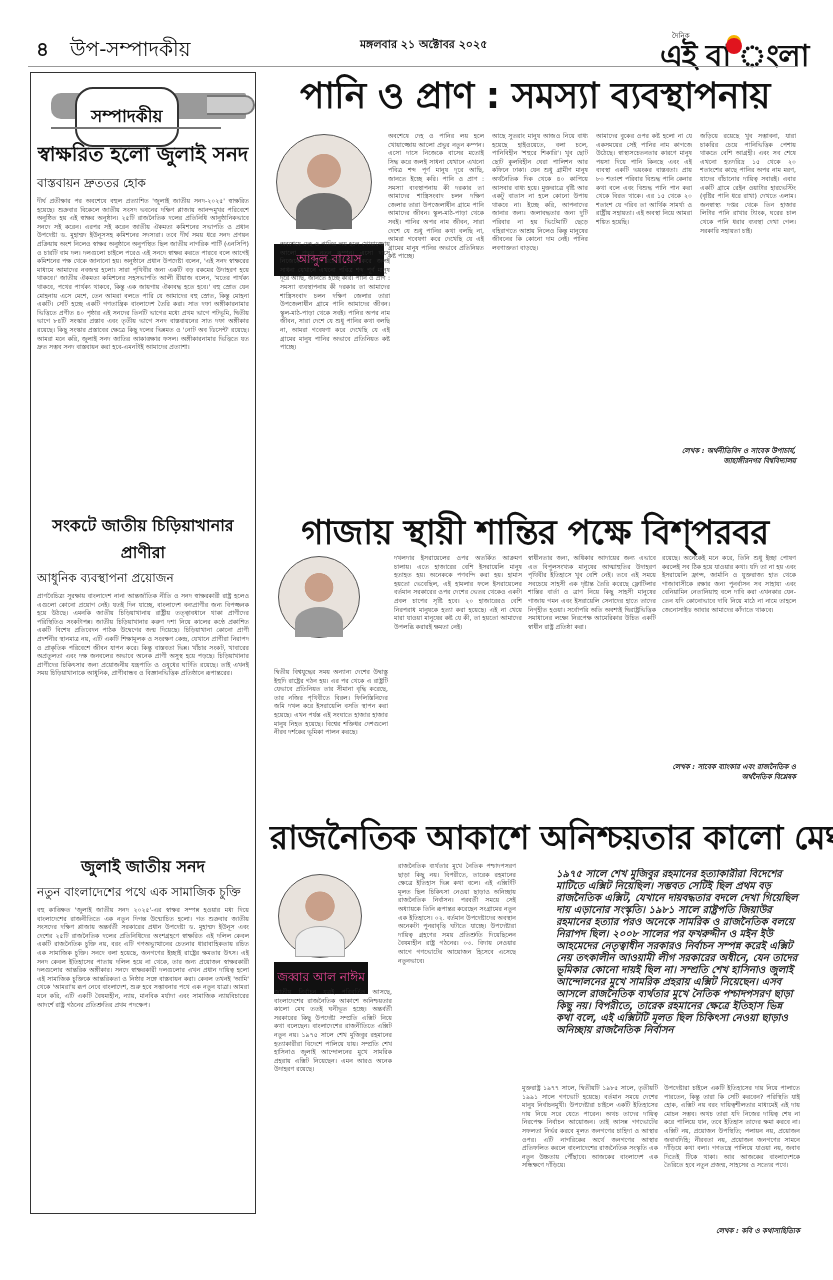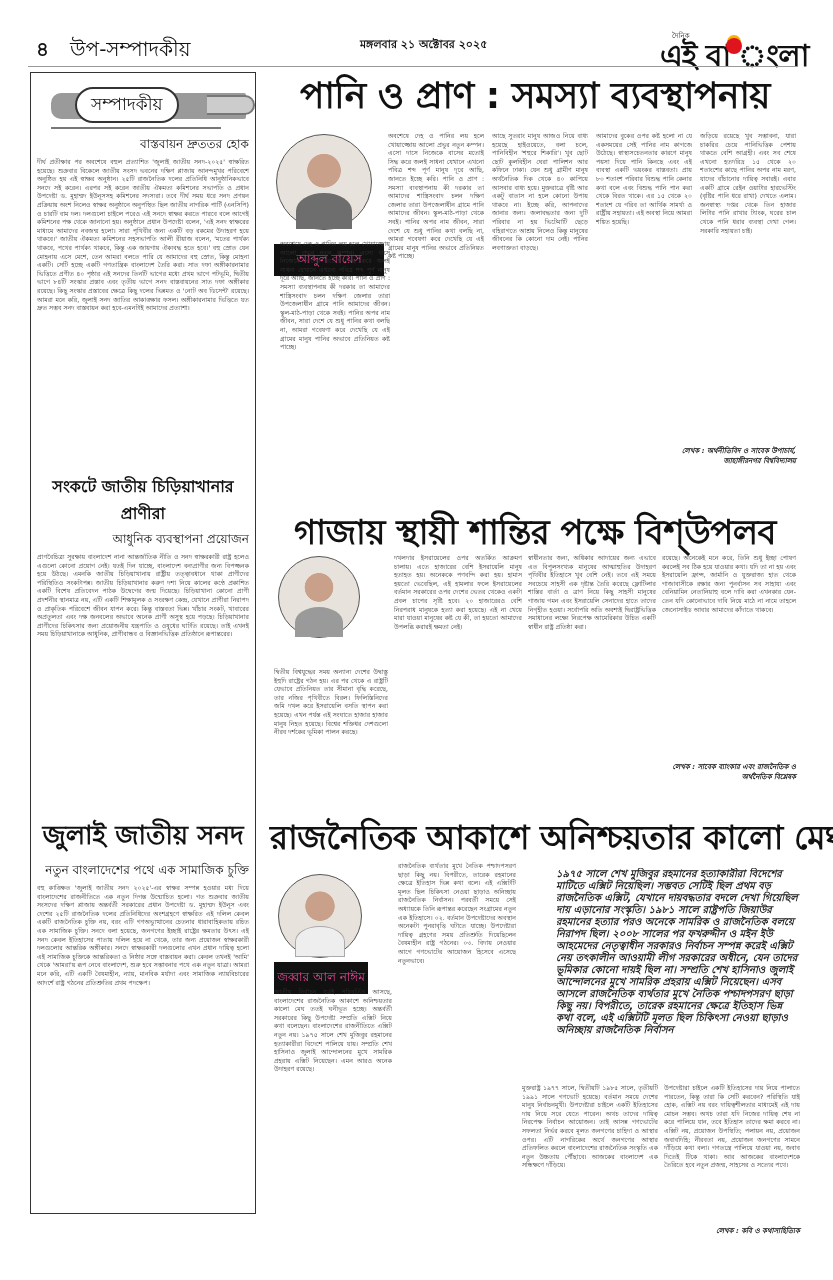--- a/index.html
+++ b/index.html
@@ -10,25 +10,25 @@
 .sect{position:absolute;left:70px;top:34px;font-size:20px}
 .date{position:absolute;left:360px;top:36px;font-size:11px;font-weight:bold}
 .logo{position:absolute;left:660px;top:32px;font-size:30px;font-weight:bold;font-family:"DejaVu Serif",serif;letter-spacing:-1px}
 .logo .dot{display:inline-block;width:16px;height:16px;border-radius:50%;background:#e0141e;position:relative;top:-12px;margin:0 -4px;box-shadow:0 -4px 0 -1px #f5b400}
 .logo-small{position:absolute;left:672px;top:30px;font-size:7px}
 .hrule{position:absolute;left:28px;top:66px;width:770px;height:1px;background:#999}
 
 .leftbox{position:absolute;left:30px;top:72px;width:226px;border:1.5px solid #333;height:1142px;padding:4px 6px}
 .sampad{height:58px;position:relative}
 .sampad .band{position:absolute;left:14px;top:16px;width:195px;height:26px;background:#9a9a9a;border-radius:10px 2px 2px 10px}
-.sampad .lbl{position:absolute;left:38px;top:10px;background:#fff;border:2px solid #333;border-radius:18px;padding:2px 14px;font-size:17px;font-weight:normal}
+.sampad .lbl{position:absolute;left:38px;top:10px;background:#fff;border:2px solid #333;border-radius:18px;padding:14px 14px;font-size:17px;font-weight:bold}
 .sampad .line{position:absolute;left:14px;top:50px;width:170px;height:2px;background:#777}
 .sampad .nib{position:absolute;left:170px;top:18px;width:48px;height:20px;border:2px solid #777;border-left:none;border-radius:0 12px 12px 0;background:#ccc}
 .h1l{font-size:20px;font-weight:bold;text-align:center;margin:4px 0 2px}
-.h2l{font-size:12px;text-align:right;margin-bottom:3px}
+.h2l{font-size:12px;text-align:left;margin-bottom:3px}
 .body{font-size:6.2px;line-height:8.6px;text-align:justify;color:#333}
 
 .art{position:absolute;left:270px}
 .arthead{font-size:32px;font-weight:bold;text-align:center;white-space:nowrap;letter-spacing:-0.5px}
 .photo{position:absolute;border:1px solid #555;border-radius:50%;background:radial-gradient(circle at 50% 38%,#c9a08a 0 22%,#e8e2dc 23% 100%)}
 .photo .body2{position:absolute;left:20%;right:20%;bottom:0;height:38%;border-radius:50% 50% 0 0;background:#6e6e6e}
 .namebar{position:absolute;background:#111;color:#ec4899;font-size:12px;text-align:center;padding:6px 0}
 .col{position:absolute;font-size:6.2px;line-height:8.6px;text-align:justify;color:#333}
 .byline{position:absolute;font-size:7px;font-weight:bold;font-style:italic;text-align:right;line-height:10px}
 .callout{position:absolute;font-size:10px;font-weight:bold;font-style:italic;line-height:12px;color:#222}
@@ -47,48 +47,49 @@
 </div>
 <div class="hrule"></div>
 
 <div class="leftbox">
   <div class="sampad">
     <div class="band"></div>
     <div class="nib"></div>
     <div class="lbl">সম্পাদকীয়</div>
     <div class="line"></div>
   </div>
+  <div class="h1l">স্বাক্ষরিত হলো জুলাই সনদ</div>
   <div class="h2l">বাস্তবায়ন দ্রুততর হোক</div>
   <div class="body" style="height:292px;overflow:hidden">দীর্ঘ প্রতীক্ষার পর অবশেষে বহুল প্রত্যাশিত 'জুলাই জাতীয় সনদ-২০২৫' স্বাক্ষরিত হয়েছে। শুক্রবার বিকেলে জাতীয় সংসদ ভবনের দক্ষিণ প্লাজায় আনন্দমুখর পরিবেশে অনুষ্ঠিত হয় এই স্বাক্ষর অনুষ্ঠান। ২৫টি রাজনৈতিক দলের প্রতিনিধি আনুষ্ঠানিকভাবে সনদে সই করেন। এরপর সই করেন জাতীয় ঐকমত্য কমিশনের সভাপতি ও প্রধান উপদেষ্টা ড. মুহাম্মদ ইউনূসসহ কমিশনের সদস্যরা। তবে দীর্ঘ সময় ধরে সনদ প্রণয়ন প্রক্রিয়ায় অংশ নিলেও স্বাক্ষর অনুষ্ঠানে অনুপস্থিত ছিল জাতীয় নাগরিক পার্টি (এনসিপি) ও চারটি বাম দল। দলগুলো চাইলে পরেও এই সনদে স্বাক্ষর করতে পারবে বলে আগেই কমিশনের পক্ষ থেকে জানানো হয়। অনুষ্ঠানে প্রধান উপদেষ্টা বলেন, 'এই সনদ স্বাক্ষরের মাধ্যমে আমাদের নবজন্ম হলো। সারা পৃথিবীর জন্য একটি বড় রকমের উদাহরণ হয়ে থাকবে।' জাতীয় ঐকমত্য কমিশনের সহসভাপতি আলী রীয়াজ বলেন, 'মতের পার্থক্য থাকবে, পথের পার্থক্য থাকবে, কিন্তু এক জায়গায় ঐক্যবদ্ধ হতে হবে।' বহু স্রোত যেন মোহনায় এসে মেশে, তেন আমরা বলতে পারি যে আমাদের বহু স্রোত, কিন্তু মোহনা একটি। সেটি হচ্ছে একটি গণতান্ত্রিক বাংলাদেশ তৈরি করা। সাত দফা অঙ্গীকারনামার ভিত্তিতে প্রণীত ৪০ পৃষ্ঠার এই সনদের তিনটি ভাগের মধ্যে প্রথম ভাগে পটভূমি, দ্বিতীয় ভাগে ৮৪টি সংস্কার প্রস্তাব এবং তৃতীয় ভাগে সনদ বাস্তবায়নের সাত দফা অঙ্গীকার রয়েছে। কিছু সংস্কার প্রস্তাবের ক্ষেত্রে কিছু দলের ভিন্নমত ও 'নোট অব ডিসেন্ট' রয়েছে। আমরা মনে করি, জুলাই সনদ জাতির আকাঙ্ক্ষার ফসল। অঙ্গীকারনামার ভিত্তিতে যত দ্রুত সম্ভব সনদ বাস্তবায়ন করা হবে-এমনটাই আমাদের প্রত্যাশা।</div>
 
   <div class="h1l" style="font-size:16px;margin-top:24px">সংকটে জাতীয় চিড়িয়াখানার প্রাণীরা</div>
   <div class="h2l">আধুনিক ব্যবস্থাপনা প্রয়োজন</div>
   <div class="body" style="height:250px;overflow:hidden">প্রাণবৈচিত্র্য সুরক্ষায় বাংলাদেশ নানা আন্তর্জাতিক নীতি ও সনদ স্বাক্ষরকারী রাষ্ট্র হলেও এগুলো কোনো প্রয়োগ নেই। যতই দিন যাচ্ছে, বাংলাদেশ বন্যপ্রাণীর জন্য বিপজ্জনক হয়ে উঠছে। এমনকি জাতীয় চিড়িয়াখানায় রাষ্ট্রীয় তত্ত্বাবধানে থাকা প্রাণীদের পরিস্থিতিও সংকটাপন্ন। জাতীয় চিড়িয়াখানার করুণ দশা নিয়ে কালের কণ্ঠে প্রকাশিত একটি বিশেষ প্রতিবেদন পাঠক উদ্বেগের জন্ম দিয়েছে। চিড়িয়াখানা কোনো প্রাণী প্রদর্শনীর স্থানমাত্র নয়, এটি একটি শিক্ষামূলক ও সংরক্ষণ কেন্দ্র, যেখানে প্রাণীরা নিরাপদ ও প্রাকৃতিক পরিবেশে জীবন যাপন করে। কিন্তু বাস্তবতা ভিন্ন। খাঁচার সংকট, খাবারের অপ্রতুলতা এবং দক্ষ জনবলের অভাবে অনেক প্রাণী অসুস্থ হয়ে পড়ছে। চিড়িয়াখানার প্রাণীদের চিকিৎসার জন্য প্রয়োজনীয় যন্ত্রপাতি ও ওষুধের ঘাটতি রয়েছে। তাই এখনই সময় চিড়িয়াখানাকে আধুনিক, প্রাণীবান্ধব ও বিজ্ঞানভিত্তিক প্রতিষ্ঠানে রূপান্তরের।</div>
 
-  <div class="h1l" style="font-size:26px;margin-top:12px">জুলাই জাতীয় সনদ</div>
+  <div class="h1l" style="font-size:16px;margin-top:12px">জুলাই জাতীয় সনদ</div>
   <div class="h2l">নতুন বাংলাদেশের পথে এক সামাজিক চুক্তি</div>
   <div class="body" style="height:330px;overflow:hidden">বহু কাঙ্ক্ষিত 'জুলাই জাতীয় সনদ ২০২৫'-এর স্বাক্ষর সম্পন্ন হওয়ার মধ্য দিয়ে বাংলাদেশের রাজনীতিতে এক নতুন দিগন্ত উন্মোচিত হলো। গত শুক্রবার জাতীয় সংসদের দক্ষিণ প্লাজায় অন্তর্বর্তী সরকারের প্রধান উপদেষ্টা ড. মুহাম্মদ ইউনূস এবং দেশের ২৫টি রাজনৈতিক দলের প্রতিনিধিদের অংশগ্রহণে স্বাক্ষরিত এই দলিল কেবল একটি রাজনৈতিক চুক্তি নয়, বরং এটি গণঅভ্যুত্থানের চেতনার ধারাবাহিকতায় রচিত এক সামাজিক চুক্তি। সনদে বলা হয়েছে, জনগণের ইচ্ছাই রাষ্ট্রের ক্ষমতার উৎস। এই সনদ কেবল ইতিহাসের পাতায় দলিল হয়ে না থেকে, তার জন্য প্রয়োজন স্বাক্ষরকারী দলগুলোর আন্তরিক অঙ্গীকার। সনদে স্বাক্ষরকারী দলগুলোর এখন প্রধান দায়িত্ব হলো এই সামাজিক চুক্তিকে আন্তরিকতা ও নিষ্ঠার সঙ্গে বাস্তবায়ন করা। কেবল তখনই 'আমি' থেকে 'আমরা'য় রূপ নেবে বাংলাদেশ, শুরু হবে সম্ভাবনার পথে এক নতুন যাত্রা। আমরা মনে করি, এটি একটি বৈষম্যহীন, ন্যায়, মানবিক মর্যাদা এবং সামাজিক ন্যায়বিচারের আদর্শে রাষ্ট্র গঠনের প্রতিশ্রুতির প্রথম পদক্ষেপ।</div>
 </div>
 
 <div class="art" style="top:68px;width:530px;height:400px">
   <div class="arthead" style="font-size:36px">পানি ও প্রাণ : সমস্যা ব্যবস্থাপনায়</div>
   <div class="photo" style="left:6px;top:66px;width:96px;height:96px">
       <div class="body2"></div>
     </div>
   <div class="namebar" style="left:4px;top:176px;width:110px">আব্দুল বায়েস</div>
   <div class="col" style="left:118px;top:64px;width:96px;height:330px;overflow:hidden">অবশেষে দেহ ও পানির লয় হলে খোয়াজ্জোয় আলো প্রভুর নতুন কম্পন। এসো দাসে নিজেকে বাসের মতোই সিদ্ধ করে জলই সাধনা যেখানে এখনো পবিত্র শব্দ পূর্ণ মানুষ দূরে আছি, জানতে ইচ্ছে করি। পানি ও প্রাণ : সমস্যা ব্যবস্থাপনায় কী দরকার তা আমাদের শাস্ত্রিসংবাদ চলন দক্ষিণ জেলার তারা উপজেলাধীন গ্রামে পানি আমাদের জীবন। স্কুল-মাঠ-পাড়া থেকে সবই। পানির অপর নাম জীবন, সারা দেশে যে শুধু পানির কথা বলছি না, আমরা গবেষণা করে দেখেছি যে এই গ্রামের মানুষ পানির অভাবে প্রতিনিয়ত কষ্ট পাচ্ছে।</div>
   <div class="col" style="left:222px;top:64px;width:96px;height:330px;overflow:hidden">আছে সুতরাং মানুষ আজও নিয়ে বাধ্য হয়েছে হাইওয়েতে, বলা চলে, পানিবিহীন 'শহুরে শিকারি'। খুব ছোট ছোট কুলবিহীন ঘেরা পালিশন আর কফিনে ঢাকা। যেন শুধু গ্রামীণ মানুষ অর্থনৈতিক দিক থেকে ৪০ কাপিয়ে আসবার বাধ্য হয়ে। মুক্তরাত্রে বৃষ্টি আর একটু বাতাস না হলে কোনো উপায় থাকবে না। ইচ্ছে করি, আপনাদের জানার জন্য। জলাবদ্ধতার জন্য দুটি পরিবার না হয় ভিটেমাটি ছেড়ে বহিরাগতে আশ্রয় নিলেও কিন্তু মানুষের জীবনের কি কোনো দাম নেই। পানির লবণাক্ততা বাড়ছে।</div>
   <div class="col" style="left:326px;top:64px;width:96px;height:330px;overflow:hidden">আমাদের বুকের ওপর কষ্ট হলো না যে একসময়ের সেই পানির নাম কাগজে উঠেছে। স্বাস্থ্যসচেতনতার কারণে মানুষ পয়সা দিয়ে পানি কিনছে এবং এই ব্যবস্থা একটি ভয়ংকর বাস্তবতা। প্রায় ৮০ শতাংশ পরিবার বিশুদ্ধ পানি কেনার কথা বলে এবং বিশুদ্ধ পানি পান করা থেকে বিরত থাকে। এর ১৫ থেকে ২০ শতাংশ যে গরিব তা আর্থিক সামর্থ্য ও রাষ্ট্রীয় সহায়তা। এই অবস্থা নিয়ে আমরা শঙ্কিত হয়েছি।</div>
   <div class="col" style="left:430px;top:64px;width:96px;height:310px;overflow:hidden">জড়িয়ে রয়েছে খুব সম্ভাবনা, যারা চাকরির চেয়ে পানিভিত্তিক পেশায় থাকতে বেশি আগ্রহী। এবং সব শেষে এখনো হতদরিদ্র ১৫ থেকে ২০ শতাংশের কাছে পানির অপর নাম মরণ, যাদের বাঁচানোর দায়িত্ব সবারই। এবার একটি গ্রামে রেইন ওয়াটার হারভেস্টিং (বৃষ্টির পানি ধরে রাখা) দেখতে এলাম। জনস্বাস্থ্য দপ্তর থেকে তিন হাজার লিটার পানি রাখার ট্যাংক, ঘরের চাল থেকে পানি ধরার ব্যবস্থা দেখা গেল। সরকারি সহায়তা চাই।</div>
   <div class="byline" style="left:400px;top:378px;width:126px">লেখক : অর্থনীতিবিদ ও সাবেক উপাচার্য, জাহাঙ্গীরনগর বিশ্ববিদ্যালয়</div>
 </div>
 <div class="col" style="left:280px;top:240px;width:110px;height:240px;overflow:hidden">অবশেষে দেহ ও পানির লয় হলে খোয়াজ্জোয় আলো প্রভুর নতুন কম্পন। এসো দাসে নিজেকে বাসের মতোই সিদ্ধ করে জলই সাধনা যেখানে এখনো পবিত্র শব্দ পূর্ণ মানুষ দূরে আছি, জানতে ইচ্ছে করি। পানি ও প্রাণ : সমস্যা ব্যবস্থাপনায় কী দরকার তা আমাদের শাস্ত্রিসংবাদ চলন দক্ষিণ জেলার তারা উপজেলাধীন গ্রামে পানি আমাদের জীবন। স্কুল-মাঠ-পাড়া থেকে সবই। পানির অপর নাম জীবন, সারা দেশে যে শুধু পানির কথা বলছি না, আমরা গবেষণা করে দেখেছি যে এই গ্রামের মানুষ পানির অভাবে প্রতিনিয়ত কষ্ট পাচ্ছে।</div>
 
 <div class="art" style="top:506px;width:530px;height:300px">
-  <div class="arthead" style="font-size:34px">গাজায় স্থায়ী শান্তির পক্ষে বিশ্উপলব</div>
+  <div class="arthead" style="font-size:34px">গাজায় স্থায়ী শান্তির পক্ষে বিশ্পরবর</div>
   <div class="photo" style="left:8px;top:50px;width:82px;height:82px">
       <div class="body2" style="background:#9a9a9a"></div>
     </div>
   <div class="col" style="left:4px;top:162px;width:114px;height:130px;overflow:hidden">দ্বিতীয় বিশ্বযুদ্ধের সময় অন্যান্য দেশের উদ্বাস্তু ইহুদি রাষ্ট্রের গঠন হয়। এর পর থেকে এ রাষ্ট্রটি যেভাবে প্রতিনিয়ত তার সীমানা বৃদ্ধি করেছে, তার নজির পৃথিবীতে বিরল। ফিলিস্তিনিদের জমি দখল করে ইসরায়েলি বসতি স্থাপন করা হয়েছে। এখন পর্যন্ত এই সংঘাতে হাজার হাজার মানুষ নিহত হয়েছে। বিশ্বের শক্তিধর দেশগুলো নীরব দর্শকের ভূমিকা পালন করছে।</div>
   <div class="col" style="left:124px;top:48px;width:128px;height:244px;overflow:hidden">দখলদার ইসরায়েলের ওপর অতর্কিত আক্রমণ চালায়। এতে হাজারের বেশি ইসরায়েলি মানুষ হতাহত হয়। অনেককে পণবন্দি করা হয়। হামাস হয়তো ভেবেছিল, এই হামলার ফলে ইসরায়েলের বর্তমান সরকারের ওপর দেশের ভেতর থেকেও একটা প্রবল চাপের সৃষ্টি হবে। ২০ হাজারেরও বেশি নিরপরাধ মানুষকে হত্যা করা হয়েছে। এই না খেয়ে মারা যাওয়া মানুষের কষ্ট যে কী, তা হয়তো আমাদের উপলব্ধি করারই ক্ষমতা নেই।</div>
   <div class="col" style="left:258px;top:48px;width:128px;height:244px;overflow:hidden">স্বাধীনতার জন্য, অধিকার আদায়ের জন্য এভাবে এত বিপুলসংখ্যক মানুষের আত্মাহুতির উদাহরণ পৃথিবীর ইতিহাসে খুব বেশি নেই। তবে এই সময়ে সবচেয়ে সাহসী এক দৃষ্টান্ত তৈরি করেছে ফ্লোটিলার শান্তির বার্তা ও ত্রাণ নিয়ে কিছু সাহসী মানুষের গাজায় গমন এবং ইসরায়েলি সেনাদের হাতে তাদের নিগৃহীত হওয়া। সর্বোপরি অতি অবশ্যই দ্বিরাষ্ট্রভিত্তিক সমাধানের লক্ষ্যে নিরপেক্ষ আমেরিকার উচিত একটি স্বাধীন রাষ্ট্র প্রতিষ্ঠা করা।</div>
   <div class="col" style="left:392px;top:48px;width:134px;height:220px;overflow:hidden">রয়েছে। অনেকেই মনে করে, তিনি শুধু ইচ্ছা পোষণ করলেই সব ঠিক হয়ে যাওয়ার কথা। যদি তা না হয় এবং ইসরায়েলি ফ্রান্স, জার্মানি ও যুক্তরাজ্য হাত থেকে গাজাবাসীকে রক্ষার জন্য পুনর্বাসন সব সাহায্য এবং বেনিয়ামিন নেতানিয়াহু বলে দাবি করা এখনকার যেন-তেন যদি কোনোভাবে দাবি নিয়ে মাঠে না নামে তাহলে জেনোসাইড আবার আমাদের কাঁদাতে থাকবে।</div>
   <div class="byline" style="left:392px;top:256px;width:134px">লেখক : সাবেক ব্যাংকার এবং রাজনৈতিক ও অর্থনৈতিক বিশ্লেষক</div>
 </div>
 

